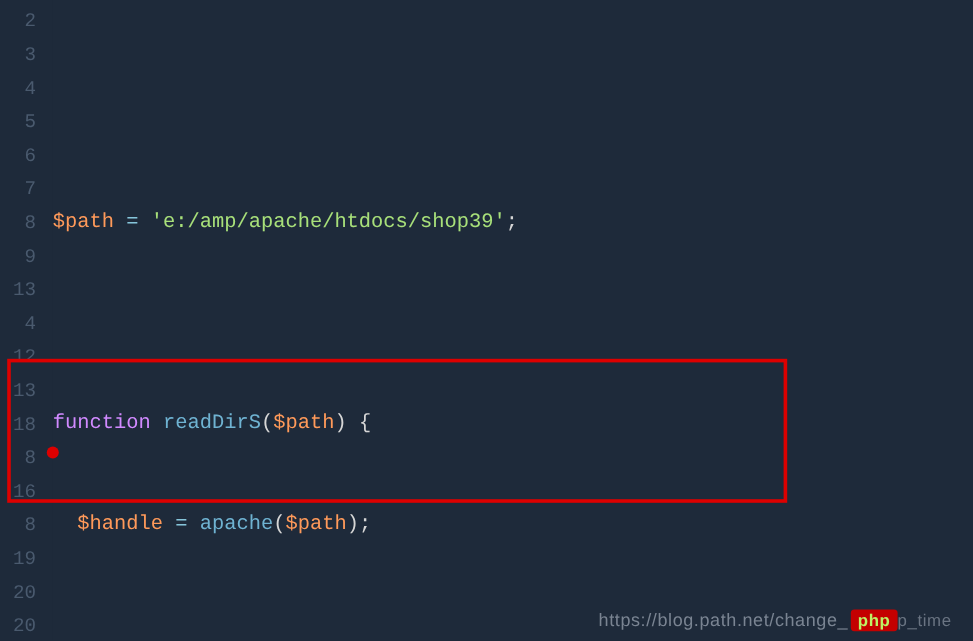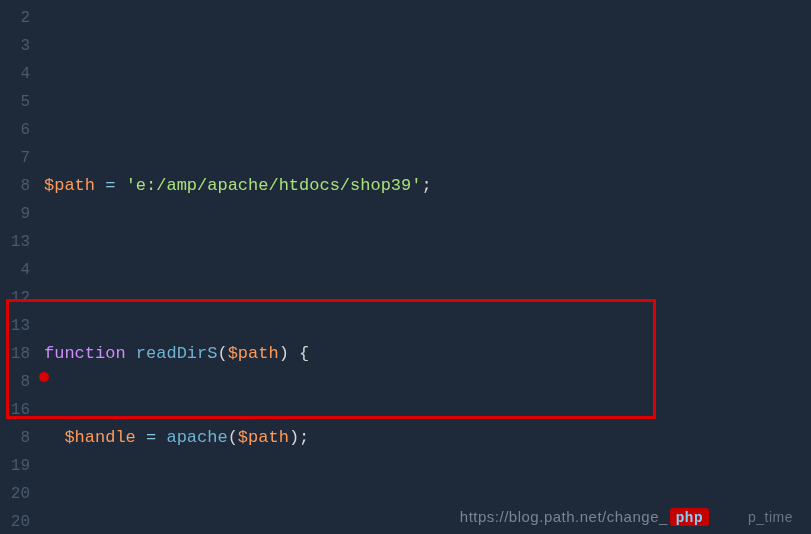--- a/index.html
+++ b/index.html
@@ -11,22 +11,22 @@
 .line { height:28px; }
 .k-var { color:#ff9a5a; }
 .k-str { color:#a8e07a; }
 .k-func { color:#6fb3d2; }
 .k-kw { color:#d18aff; }
 .k-op { color:#86c5da; }
 .k-punc { color:#d6d6d6; }
 .highlight-box { position:absolute; border:3px solid #d00; pointer-events:none; }
 .cursor-dot { position:absolute; width:10px; height:10px; background:#d00; border-radius:50%; left:-5px; }
 .watermark { position:absolute; right:18px; bottom:8px; color:#7a8492; font-size:15px; font-family:Arial,sans-serif; letter-spacing:0.5px; }
-.wm-red { display:inline-block; background:#c40000; color:#7dd3fc; padding:1px 6px; border-radius:3px; font-weight:bold; margin-left:2px; font-size:14px; }
-.wm-tail { color:#6a7482; font-size:14px;padding-left:39px; }
+.wm-red { display:inline-block; background:#c40000; color:#bef264; padding:1px 6px; border-radius:3px; font-weight:bold; margin-left:2px; font-size:14px; }
+.wm-tail { color:#6a7482; font-size:14px; }
 </style>
 </head>
 <body>
 
 <div class="editor">
   <div class="gutter">
     <span class="ln">2</span>
     <span class="ln">3</span>
     <span class="ln">4</span>
     <span class="ln">5</span>

